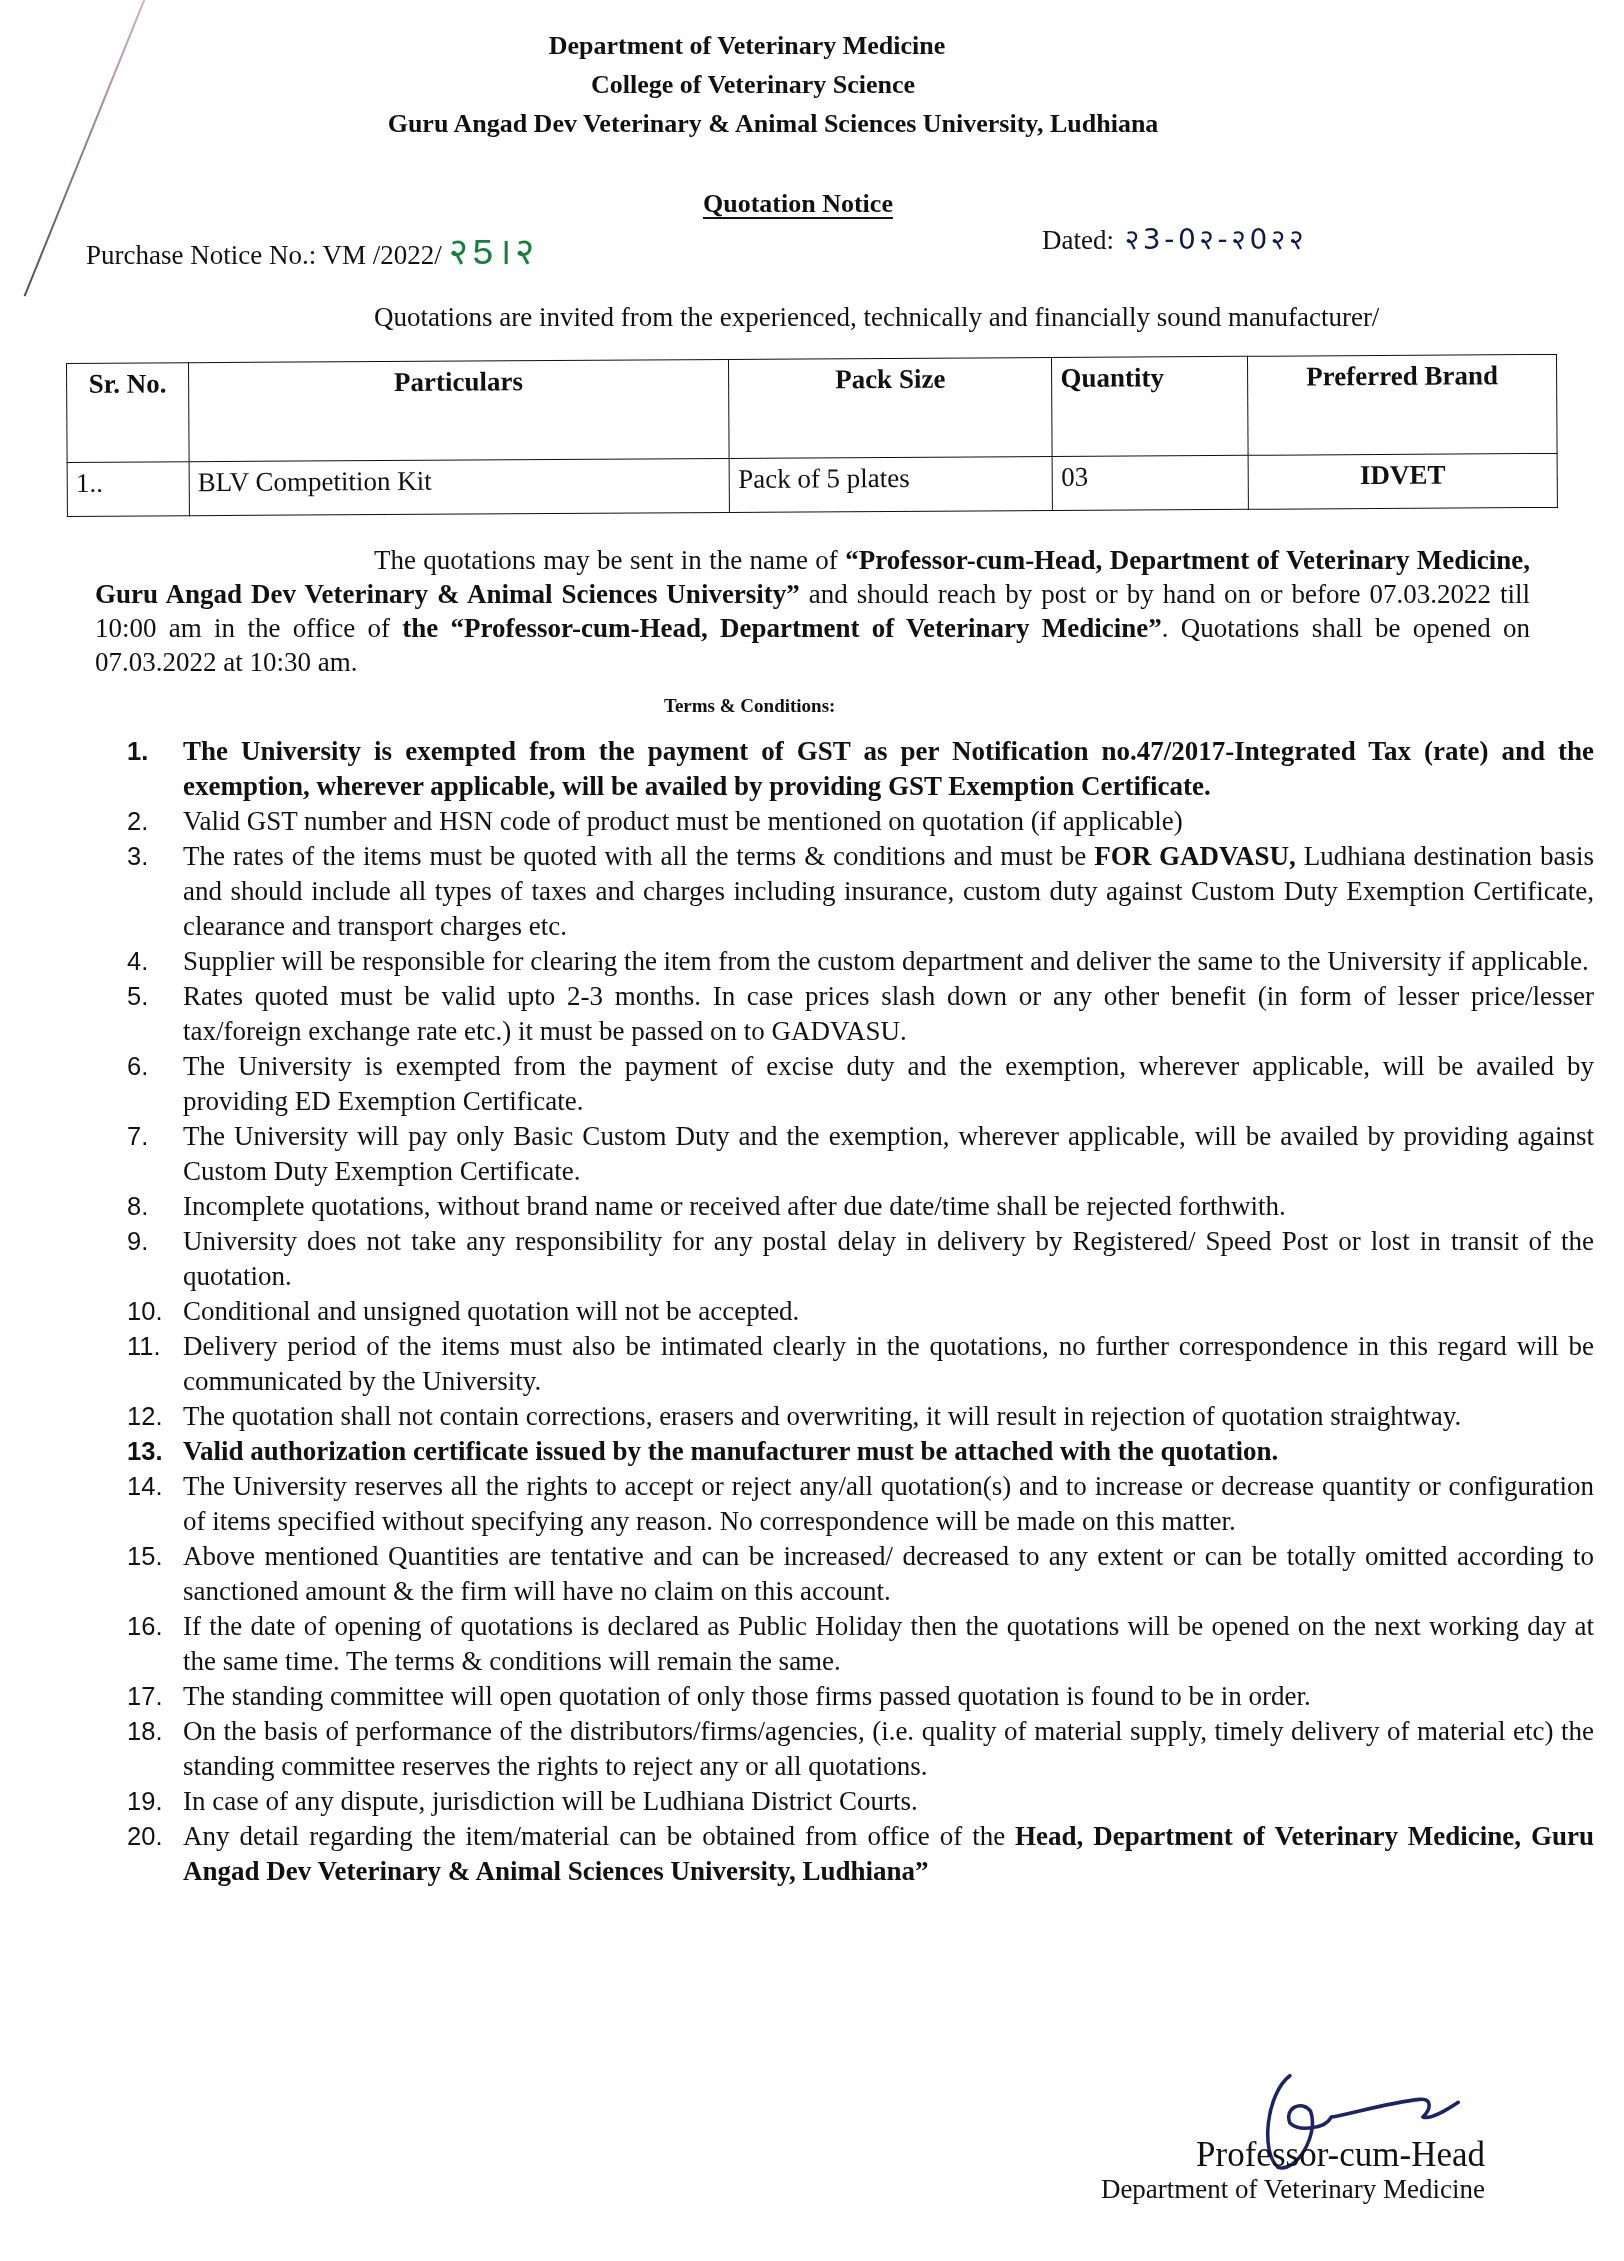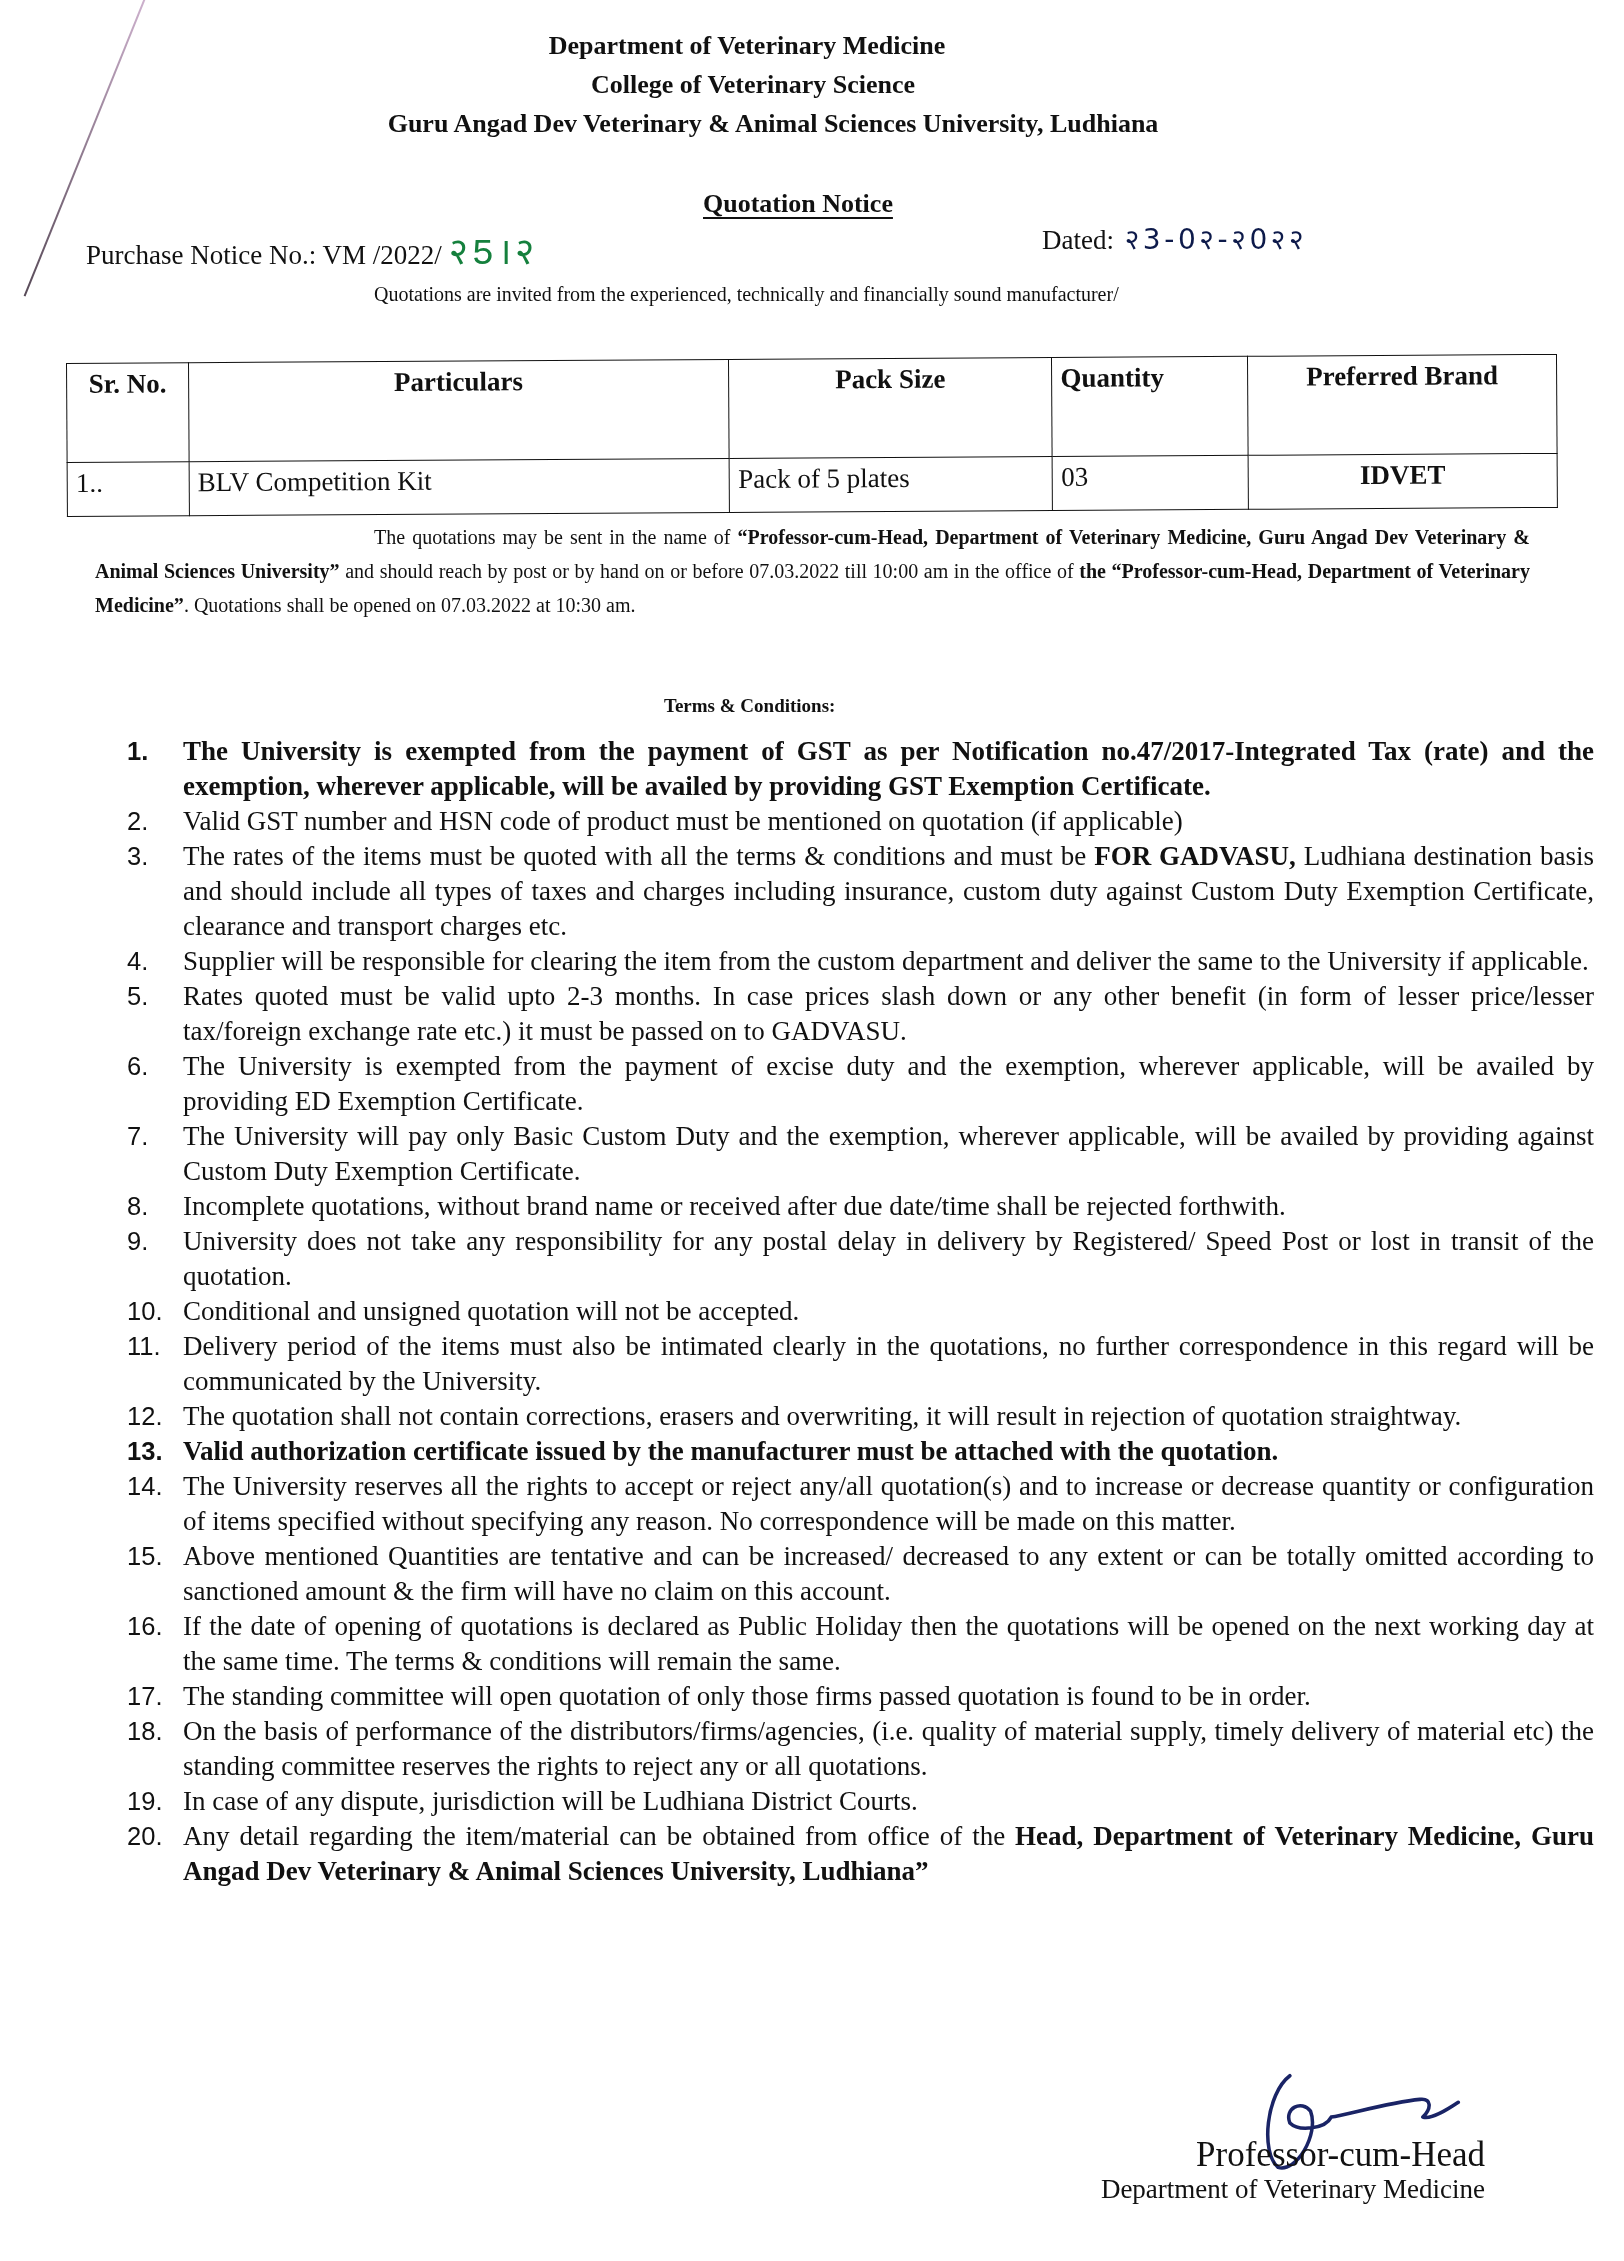--- a/index.html
+++ b/index.html
@@ -19,21 +19,21 @@
   .hdr2 { top: 70px; left: -59px; }
   .hdr3 { top: 109px; left: -39px; }
   .qn-title {
     position: absolute; top: 189px; left: 693px; font-size: 26px; font-weight: bold;
     text-decoration: underline; text-decoration-thickness: 2.4px; text-underline-offset: 4.7px; margin-left: 10px;
   }
   .pn-line { position: absolute; top: 224px; left: 86px; font-size: 27px; white-space: nowrap; }
   .pn-line .hand { font-family: Liberation Mono, monospace; color: #15803d; font-size: 37px; letter-spacing: 3.6px; margin-left: 7.1px; }
   .dated { position: absolute; top: 219px; left: 1042px; font-size: 27px; white-space: nowrap; }
   .dated .hand { font-family: "DejaVu Sans", sans-serif; color: #0d1a4a; font-size: 28px; letter-spacing: 3.6px; margin-left: 10.7px; }
-  .para { position: absolute; font-size: 20px; line-height: 36px; text-align: justify; }
+  .para { position: absolute; font-size: 27px; line-height: 36px; text-align: justify; margin-top: 23px; }
   .intro { top: 276px; left: 86px; width: 1471px; }
   .intro .first { display: block; text-indent: 288px; }
   table.items {
     position: absolute; top: 363px; left: 66px; width: 1491px; border-collapse: collapse;
     font-size: 27px; transform: rotate(-0.35deg); transform-origin: left top;
   }
   table.items td, table.items th { border: 1.8px solid #111; vertical-align: top; padding: 4.7px 8.3px; }
   table.items th { font-weight: bold; height: 89px; }
   table.items td { height: 43px; }
   .c1 { width: 104px; text-align: center; }

